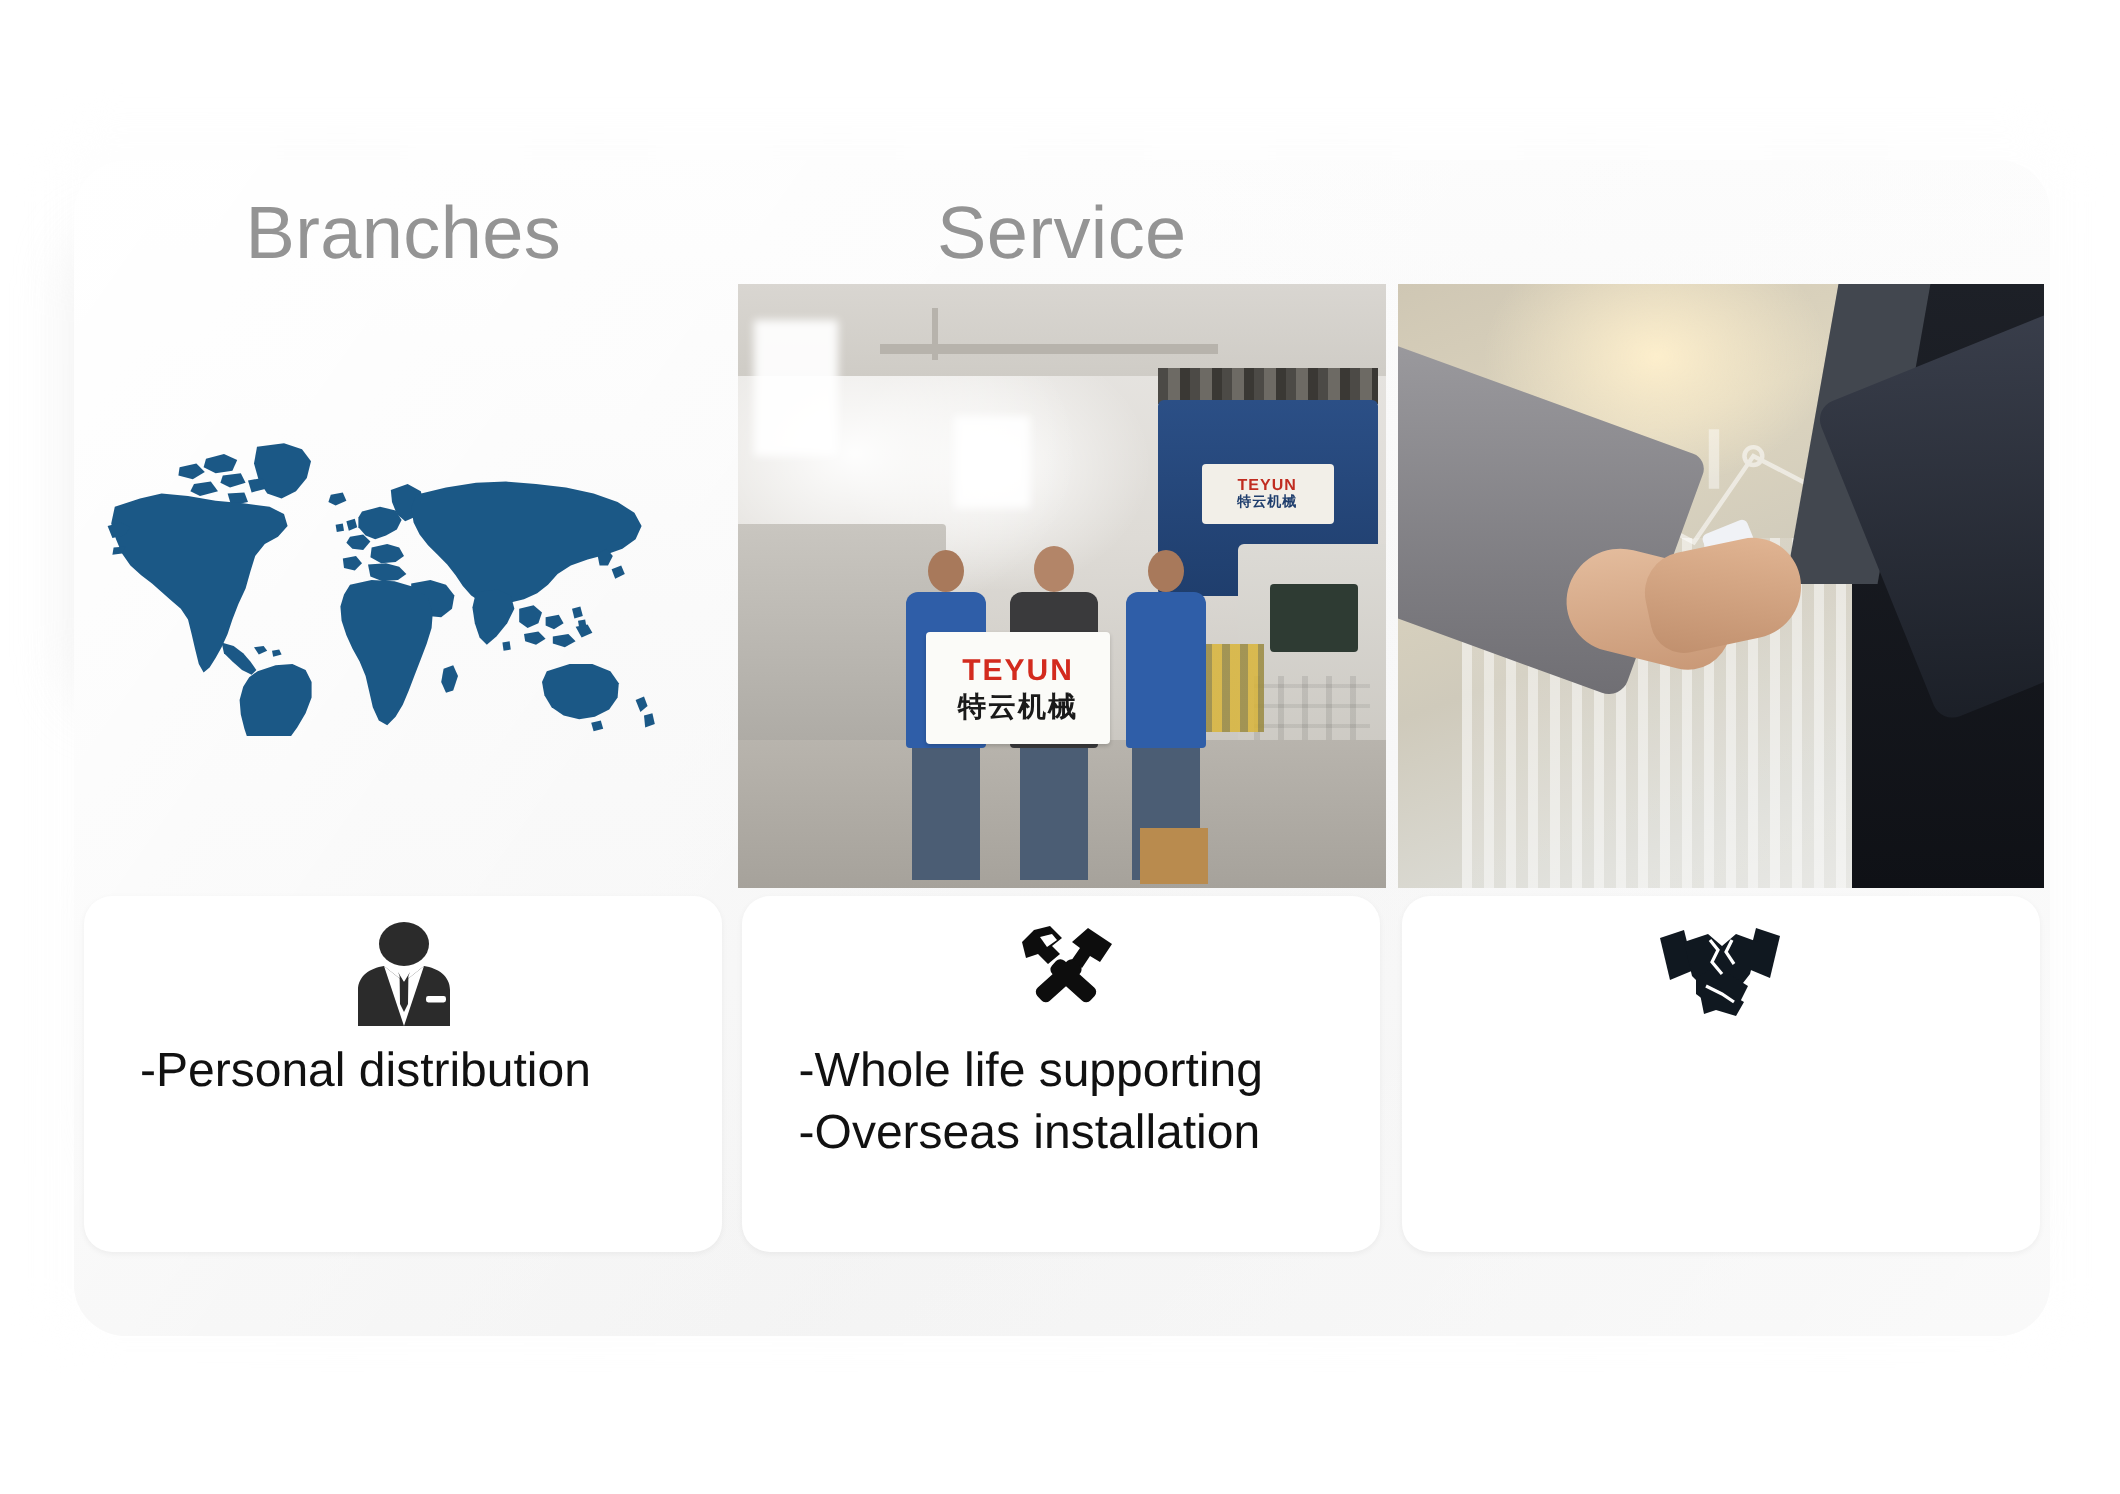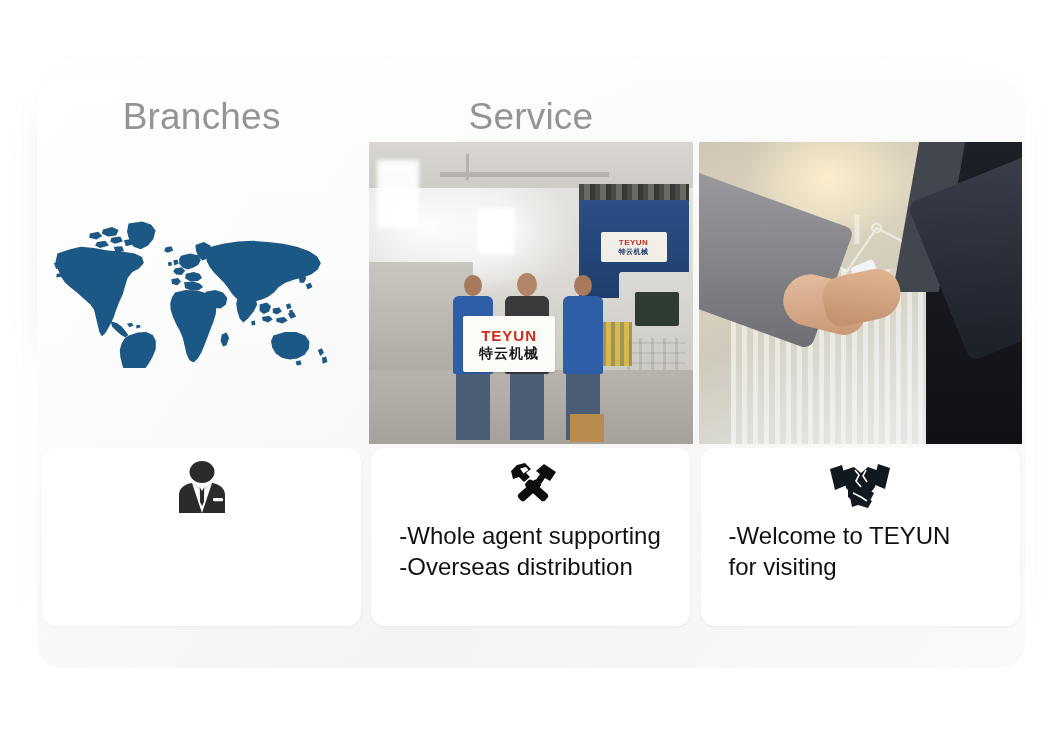--- a/index.html
+++ b/index.html
@@ -302,20 +302,21 @@
           <div class="card-icon">
             <svg width="66" height="52" viewBox="0 0 66 52" xmlns="http://www.w3.org/2000/svg">
               <ellipse cx="33" cy="11" rx="12.5" ry="11" fill="#2b2b2b"></ellipse>
               <path d="M10 52 L10 34 C10 27 16 23 23 22 L33 30 L43 22 C50 23 56 27 56 34 L56 52 Z" fill="#2b2b2b"></path>
               <path d="M23 22 L33 30 L43 22 L33 52 Z" fill="#ffffff"></path>
               <path d="M30 25 L33 30 L36 25 L35.2 27 L35 41 L33 45 L31 41 L30.8 27 Z" fill="#2b2b2b"></path>
               <rect x="44" y="37" width="10" height="3.2" rx="1.2" fill="#ffffff"></rect>
             </svg>
           </div>
           <div class="card-lines">
+            <div>-Personal distribution</div>
           </div>
         </div>
       </div>
 
       <div class="col">
         <div class="col-title">Service</div>
 
         <div class="media">
           <div class="media-inner">
             <div class="photo ph2">
@@ -369,22 +370,22 @@
                 <rect x="16" y="26" width="26" height="9" rx="3" transform="rotate(-42 29 30)"></rect>
 
                 <path d="M17 5 L25 3 L31 9 L26 13 L30 17 L24 22 L19 17 L13 19 L11 11 Z"></path>
                 <rect x="24" y="26" width="26" height="9" rx="3" transform="rotate(42 37 30)"></rect>
                 <circle cx="47" cy="45" r="3.4" fill="#ffffff"></circle>
                 <path d="M20 8.5 L26 7 L28.5 10 L23.5 13.5 Z" fill="#ffffff"></path>
               </g>
             </svg>
           </div>
           <div class="card-lines">
-            <div>-Whole agent supporting</div>
-            <div>-Overseas distribution</div>
+            <div>-Whole life supporting</div>
+            <div>-Overseas installation</div>
           </div>
         </div>
       </div>
 
       <div class="col">
 
         <div class="media">
           <div class="media-inner">
             <div class="photo ph3">
               <div class="blinds"></div>
@@ -417,22 +418,18 @@
                 <path d="M20 26 L30 20 L46 30 L42 38 L34 34 L28 40 L20 34 Z"></path>
                 <path d="M22 34 L30 30 L44 38 L40 45 L30 42 L24 44 Z"></path>
               </g>
               <g fill="none" stroke="#ffffff" stroke-width="1.6">
                 <path d="M27 7 L31 12 L28 18 L33 24"></path>
                 <path d="M38 7 L35 13 L39 19"></path>
                 <path d="M25 30 L33 34 L39 38"></path>
               </g>
             </svg>
           </div>
-          <div class="card-lines wrap">
-            <div>-Welcome to TEYUN</div>
-            <div>for visiting</div>
-          </div>
         </div>
       </div>
 
     </div>
   </div>
 </div>
 
 </body></html>

